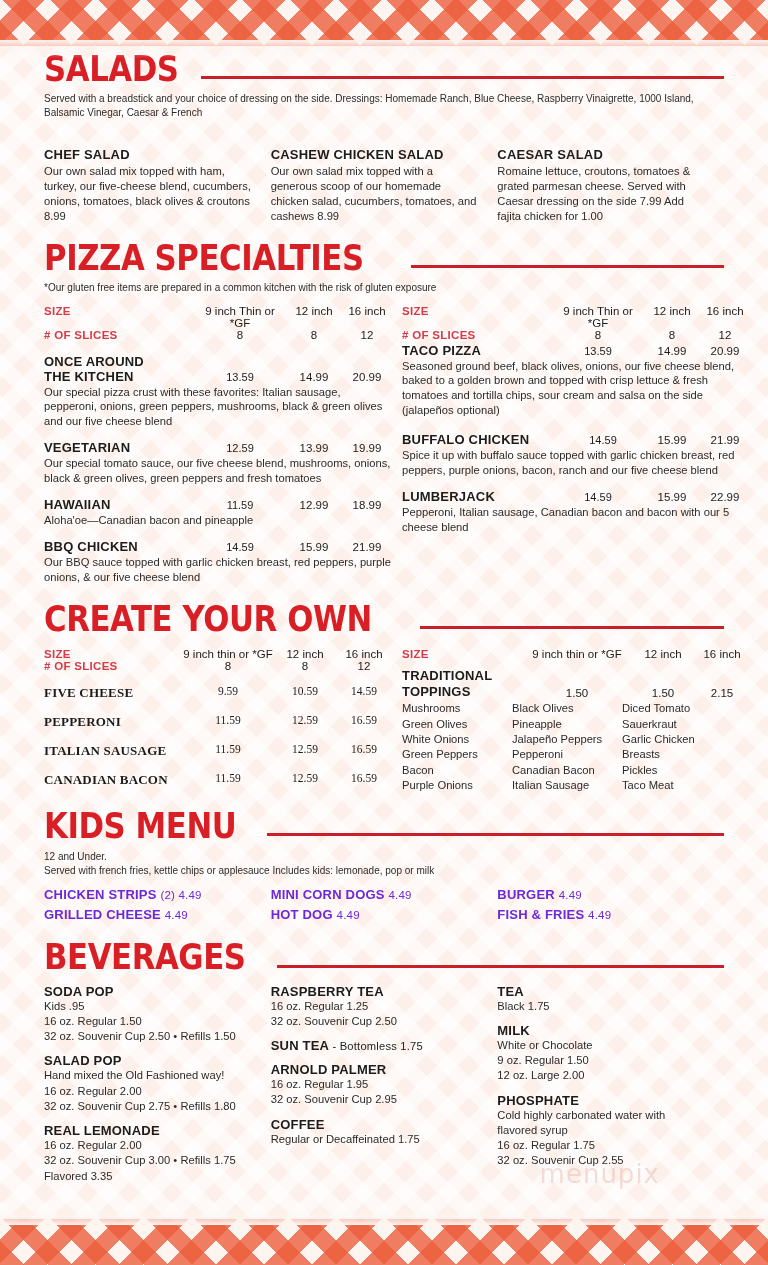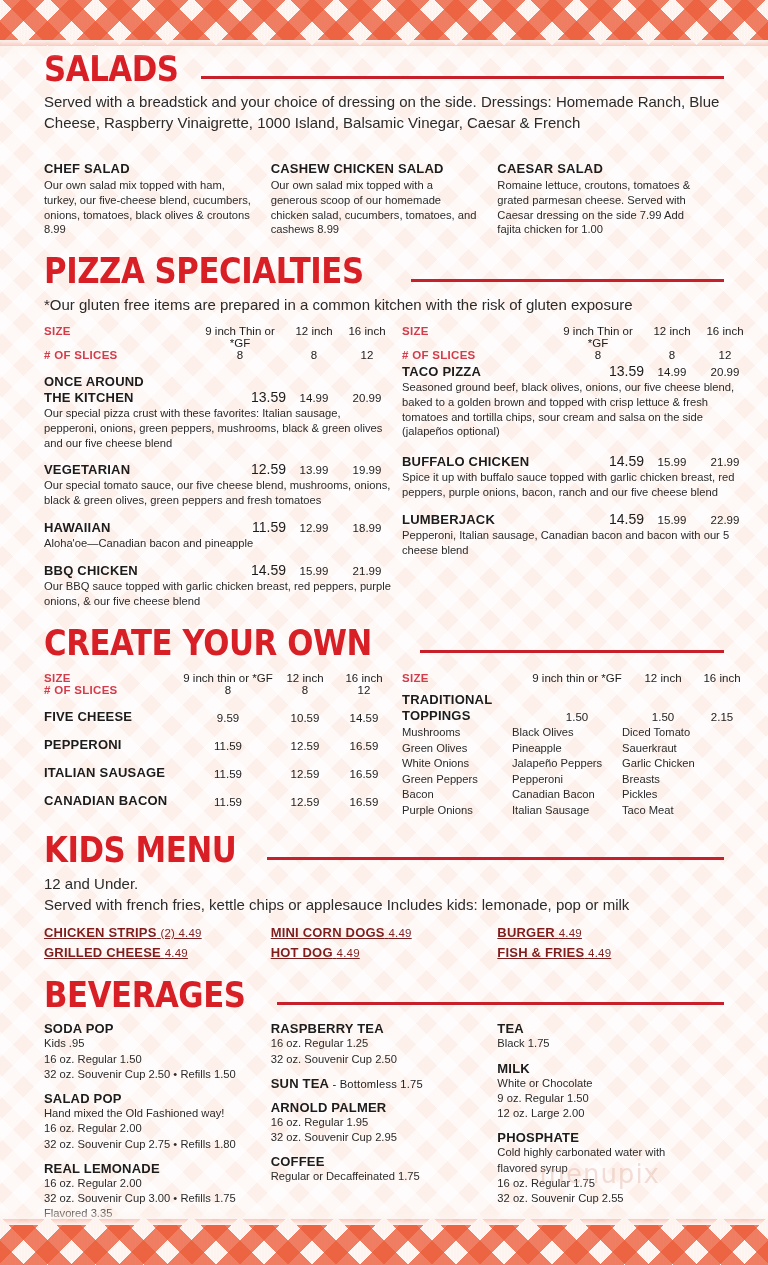--- a/index.html
+++ b/index.html
@@ -101,21 +101,21 @@
   }
   .head-rule {
     flex: 1;
     height: 3px;
     background: #c8202a;
     margin-bottom: 7px;
     margin-left: 4px;
   }
 
   .blurb {
-    font-size: 15px;
+    font-size: 10px;
     color: #2b2b2b;
     line-height: 1.35;
     margin-top: 6px;
   }
 
   
   .item-name {
     font-size: 13px;
     font-weight: bold;
     color: #1c1c1c;
@@ -152,28 +152,28 @@
     letter-spacing: 0.3px;
   }
   .sz-lab-col { width: 150px; }
   .sz-c1 { width: 92px; text-align: center; }
   .sz-c2 { width: 56px; text-align: center; }
   .sz-c3 { width: 50px; text-align: center; }
 
   .pz-item { margin-top: 11px; }
   .pz-line { display: flex; align-items: baseline; }
   .pz-name { width: 150px; font-size: 13px; font-weight: bold; color: #1c1c1c; letter-spacing: 0.2px; }
-  .pz-p1 { width: 92px; text-align: right; font-size: 14px; color: #1c1c1c; }
+  .pz-p1 { width: 92px; text-align: center; font-size: 11px; color: #1c1c1c; }
   .pz-p2 { width: 56px; text-align: center; font-size: 11.5px; color: #1c1c1c; }
   .pz-p3 { width: 50px; text-align: center; font-size: 11.5px; color: #1c1c1c; }
   .pz-desc { font-size: 11.2px; color: #2b2b2b; line-height: 1.33; margin-top: 1px; }
   .pz-name2 { font-size: 13px; font-weight: bold; color: #1c1c1c; letter-spacing: 0.2px; }
 
   
-  .cyo-row { display: flex; align-items: flex-end; margin-top: 13px; }
+  .cyo-row { display: flex; align-items: flex-start; margin-top: 13px; font-family: Liberation Serif, serif; }
   .cyo-name { width: 138px; font-size: 13px; font-weight: bold; color: #1c1c1c; letter-spacing: 0.2px; }
   .cyo-p1 { width: 92px; text-align: center; font-size: 11.5px; color: #1c1c1c; }
   .cyo-p2 { width: 62px; text-align: center; font-size: 11.5px; color: #1c1c1c; }
   .cyo-p3 { width: 56px; text-align: center; font-size: 11.5px; color: #1c1c1c; }
 
   .cyo-size-row { display: flex; font-size: 11.5px; color: #1c1c1c; }
   .cyo-lab { width: 138px; }
 
   
   .top-size-row { display: flex; font-size: 11.5px; color: #1c1c1c; }
@@ -194,21 +194,21 @@
   .tp-list li {
     list-style: none;
     font-size: 11.2px;
     color: #2b2b2b;
     line-height: 1.38;
   }
 
   
   .kids-cols { display: flex; margin-top: 8px; }
   .kids-col { width: 232px; }
-  .kids-line { font-size: 13px; font-weight: bold; color: #7f1d1d; line-height: 1.55; letter-spacing: 0.2px; text-decoration: underline; }
+  .kids-line { font-size: 13px; font-weight: bold; color: #6d28d9; line-height: 1.55; letter-spacing: 0.2px; }
   .kids-line .price { font-weight: normal; font-size: 11.5px; }
 
   
   .bev-cols { display: flex; margin-top: 9px; }
   .bev-col { width: 232px; padding-right: 12px; }
   .bev-item { margin-bottom: 9px; }
   .bev-name { font-size: 13px; font-weight: bold; color: #1c1c1c; letter-spacing: 0.2px; }
   .bev-name .sub { font-weight: normal; font-size: 11.2px; }
   .bev-line { font-size: 11.2px; color: #2b2b2b; line-height: 1.36; }
 

